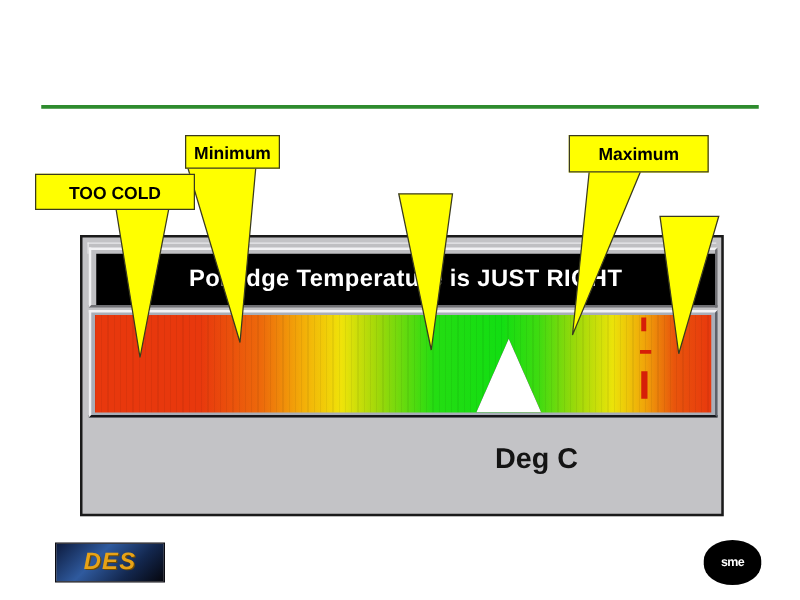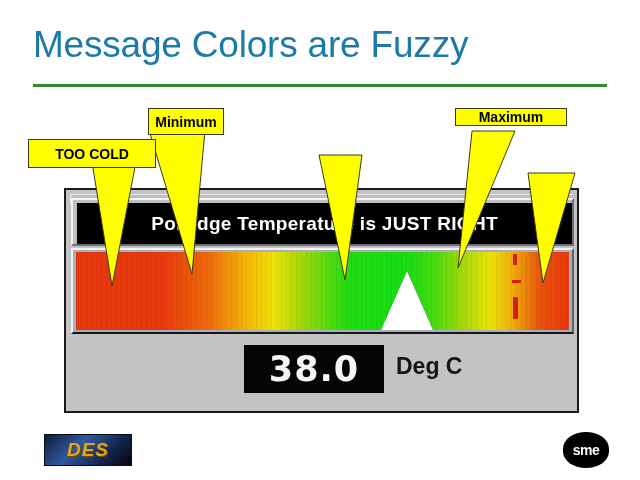--- a/index.html
+++ b/index.html
@@ -183,21 +183,21 @@
   }
   .callout-tail polygon {
     fill: #FFFF00;
     stroke: #3a3a1f;
     stroke-width: 1;
   }
 
   #box-too-cold   { left: 28px;  top: 139px; width: 128px; height: 29px; }
   #box-minimum    { left: 148px; top: 108px; width: 76px;  height: 27px; }
   #box-just-right { left: 272px; top: 133px; width: 113px; height: 27px; }
-  #box-maximum    { left: 455px; top: 108px; width: 112px; height: 18px; }
+  #box-maximum    { left: 455px; top: 108px; width: 112px; height: 30px; }
   #box-too-hot    { left: 528px; top: 150px; width: 105px; height: 27px; }
 
   
   #logo-des {
     position: absolute;
     left: 44px; top: 434px;
     width: 88px; height: 32px;
     background: linear-gradient(135deg, #0d1b3e 0%, #2f5a9e 38%, #13274e 70%, #05060d 100%);
     border: 1px solid #0b0b12;
     display: flex;
@@ -217,31 +217,30 @@
     left: 563px; top: 432px;
     width: 46px; height: 36px;
     background: #000000;
     border-radius: 50% / 46%;
     display: flex;
     align-items: center;
     justify-content: center;
   }
   #logo-sme-text {
     color: #ffffff;
-    font-size: 14px;
+    font-size: 10px;
     font-weight: bold;
     letter-spacing: -0.5px;
   }
 </style>
 </head>
 <body>
 
 <div id="slide">
 
-  <div id="title">Message Colors are Fuzzy</div>
   <div id="title-rule"></div>
 
   <svg class="callout-tail" style="left:0;top:0;width:640px;height:480px;position:absolute;">
     <polygon points="92,162 136,162 112,286"></polygon>
   </svg>
   <svg class="callout-tail" style="left:0;top:0;width:640px;height:480px;position:absolute;">
     <polygon points="149,130 205,130 192,274"></polygon>
   </svg>
   <svg class="callout-tail" style="left:0;top:0;width:640px;height:480px;position:absolute;">
     <polygon points="319,155 362,155 345,280"></polygon>
@@ -267,21 +266,20 @@
     <div id="gauge-frame">
       <div id="gauge">
         <div id="gauge-bands"></div>
         <div class="tick" id="tick-a"></div>
         <div class="tick" id="tick-b"></div>
         <div class="tick" id="tick-c"></div>
         <div id="pointer"></div>
       </div>
     </div>
 
-    <div id="readout">38.0</div>
     <div id="units">Deg C</div>
   </div>
 
   <div id="logo-des">
     <span id="logo-des-text">DES</span>
   </div>
   <div id="logo-sme">
     <span id="logo-sme-text">sme</span>
   </div>
 

